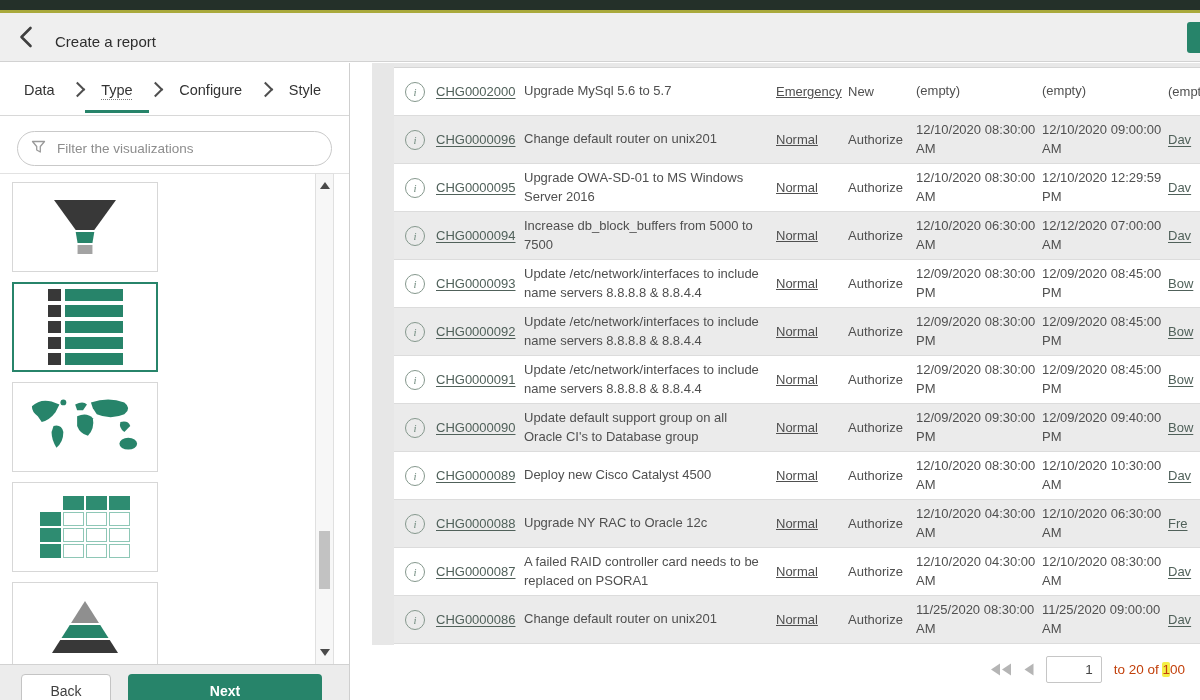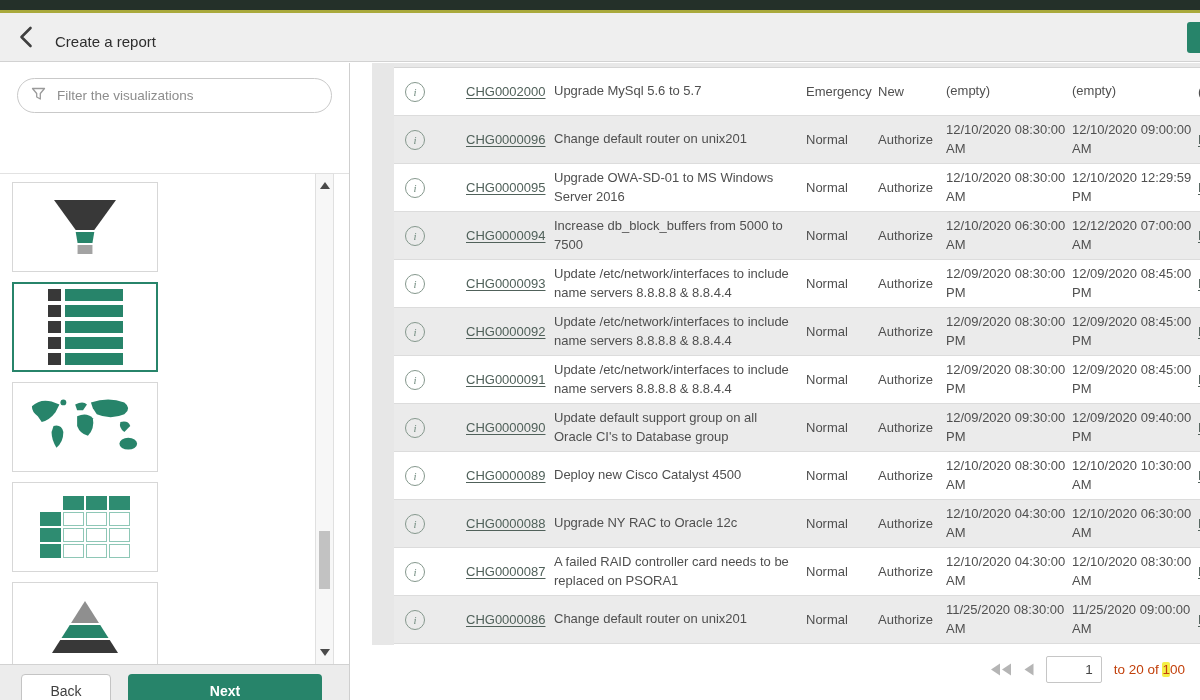--- a/index.html
+++ b/index.html
@@ -80,23 +80,23 @@
   
   .main { position:absolute; left:351px; top:63px; right:0; bottom:0; background:#fff; }
   .left-strip { position:absolute; left:21px; top:0; width:22px; height:582px; background:#e7e7e7; }
   .top-sliver { position:absolute; left:43px; top:0; width:854px; height:5px; background:#e8e8e8; border-bottom:1px solid #d5d5d5; box-sizing:border-box; }
   .table-rows { position:absolute; left:43px; top:5px; width:854px; }
   .trow { display:flex; align-items:center; height:48px; border-bottom:1px solid #dcdcdc;
           box-sizing:border-box; font-size:13px; color:#4f4f4f; background:#fff; }
   .trow:nth-child(even) { background:#ebebeb; }
   .c  { flex:none; box-sizing:border-box; }
   .c1 { width:42px; display:flex; justify-content:center; }
-  .c2 { width:88px;margin-left:30px; }
+  .c2 { width:88px; }
   .c3 { width:252px; padding-right:16px; line-height:1.4; }
-  .c4 { width:72px; }
+  .c4 { width:72px;text-decoration:underline; }
   .c5 { width:68px; }
   .c6 { width:126px; padding-right:5px; line-height:1.4; }
   .c7 { width:126px; padding-right:5px; line-height:1.4; }
   .c8 { width:80px; }
   .info-icon { width:18px; height:18px; border:1px solid #85988d; border-radius:50%; color:#6f8a7d;
                font:italic 11px "Liberation Serif", serif; display:flex; align-items:center; justify-content:center;
                cursor:pointer; background:transparent; }
   a.cell-link { color:#50615a; text-decoration:underline; text-underline-offset:2px; cursor:pointer; }
 
   
@@ -119,20 +119,29 @@
     <span class="backchev">
       <svg width="15" height="22" viewBox="0 0 15 22">
           <path d="M12.5 2 L3.5 11 L12.5 20" fill="none" stroke="#3f3f3f" stroke-width="2.6" stroke-linecap="round" stroke-linejoin="round"></path>
         </svg>
     </span>
     <h1>Create a report</h1>
     <div class="edge-btn"></div>
   </header>
 
   <aside class="sidebar">
+    <nav class="steps">
+        <span class="step">Data</span>
+        <span class="chev"></span>
+        <span class="step active">Type</span>
+        <span class="chev"></span>
+        <span class="step">Configure</span>
+        <span class="chev"></span>
+        <span class="step">Style</span>
+      </nav>
 
     <div class="filter-pill">
       <span>
         <svg width="15" height="14" viewBox="0 0 15 14">
             <path d="M1.5 1.5 H13.5 L9.3 6.5 V12 L5.7 10 V6.5 Z" fill="none" stroke="#9a9a9a" stroke-width="1.3" stroke-linejoin="round"></path>
           </svg>
       </span>
       <input placeholder="Filter the visualizations" style="">
     </div>
 

